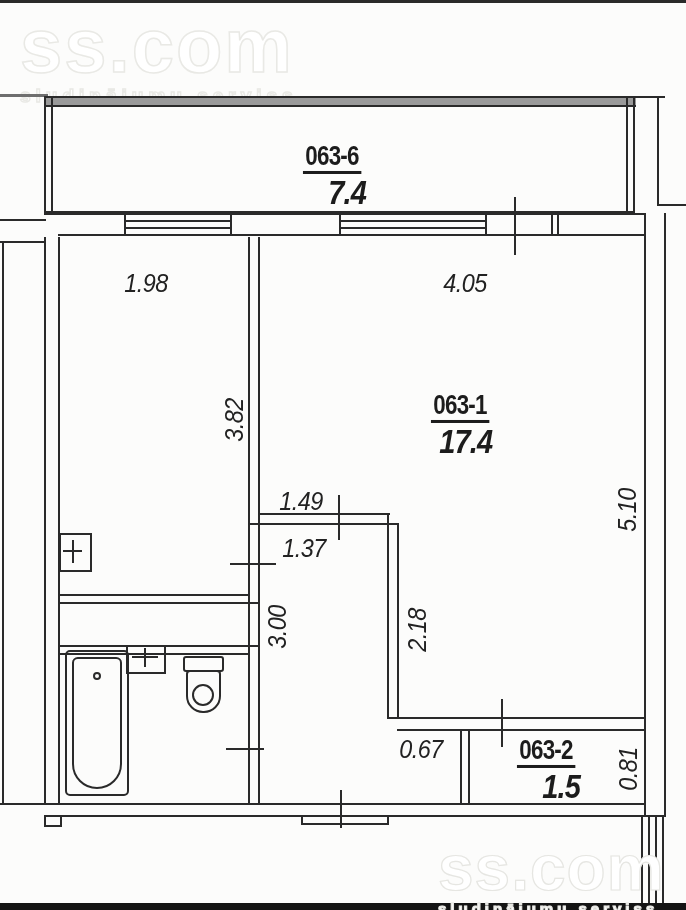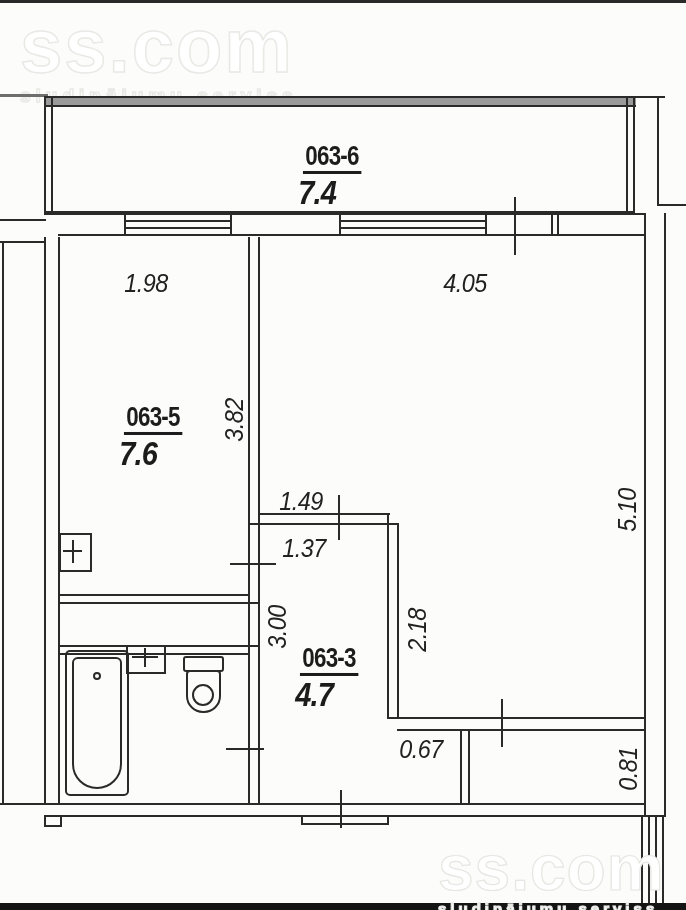--- a/index.html
+++ b/index.html
@@ -11,21 +11,21 @@
   
   .wm{position:absolute;font-weight:700;color:#ffffff;
       -webkit-text-stroke:1.5px #e9e9e5;text-shadow:0 0 1px #ececea;line-height:1;}
   .wm-top{left:20px;top:8px;}
   .wm-top .wm-logo{font-size:76px;letter-spacing:2px;}
   .wm-top .wm-tag{font-size:19px;letter-spacing:5px;margin-top:2px;}
   .wm-bottom{left:438px;top:836px;-webkit-text-stroke:1.2px #e6e6e2;}
   .wm-bottom .wm-logo{font-size:64px;letter-spacing:1px;}
   .wm-bottom .wm-tag{font-size:15px;letter-spacing:4px;margin-top:1px;}
   
-  .room-label{position:absolute;transform:translate(-50%,-50%);display:flex;flex-direction:column;align-items:flex-start;}
+  .room-label{position:absolute;transform:translate(-50%,-50%);display:flex;flex-direction:column;align-items:flex-end;}
   .room-id{display:inline-block;font-weight:700;font-size:28px;line-height:1.05;letter-spacing:-1px;
            border-bottom:3px solid #1c1c1c;padding:0 3px 1px;transform:scaleX(.8);}
   .room-area{display:inline-block;font-style:italic;font-weight:700;font-size:33px;line-height:1.05;
              letter-spacing:-1px;margin-top:2px;transform:scaleX(.88);}
   
   .dim{position:absolute;font-style:italic;font-size:26px;letter-spacing:-0.5px;white-space:nowrap;
        transform:translate(-50%,-50%) scaleX(.9);color:#222;}
   .dim.vert{transform:translate(-50%,-50%) rotate(-90deg) scaleX(.9);}
   
   .unit-box{position:absolute;left:263px;top:741px;width:76px;height:48px;border:2px dotted #3a3a3a;
@@ -139,27 +139,27 @@
   <div>
     <div class="fx" style="left:183px;top:656px;width:41px;height:16px;border-radius:3px"></div>
     <div class="fx" style="left:186px;top:670px;width:35px;height:43px;border-radius:4px 4px 17px 17px"></div>
     <div class="fx" style="left:192px;top:684px;width:22px;height:22px;border-radius:50%"></div>
   </div>
 
   <div class="room-label" style="left:332px;top:176px">
     <span class="room-id">063-6</span>
     <span class="room-area">7.4</span>
   </div>
-  <div class="room-label" style="left:153px;top:437px">
-    <span class="room-id">063-5</span>
-    <span class="room-area">7.6</span>
+  <div class="room-label" style="left:460px;top:425px">
+    <span class="room-id">063-1</span>
+    <span class="room-area">17.4</span>
   </div>
-  <div class="room-label" style="left:329px;top:678px">
-    <span class="room-id">063-3</span>
-    <span class="room-area">4.7</span>
+  <div class="room-label" style="left:546px;top:770px">
+    <span class="room-id">063-2</span>
+    <span class="room-area">1.5</span>
   </div>
 
   <div class="dim" style="left:146px;top:283px">1.98</div>
   <div class="dim" style="left:465px;top:283px">4.05</div>
   <div class="dim vert" style="left:234px;top:420px">3.82</div>
   <div class="dim vert" style="left:627px;top:510px">5.10</div>
   <div class="dim" style="left:301px;top:501px">1.49</div>
   <div class="dim" style="left:304px;top:548px">1.37</div>
   <div class="dim vert" style="left:277px;top:627px">3.00</div>
   <div class="dim vert" style="left:417px;top:630px">2.18</div>

